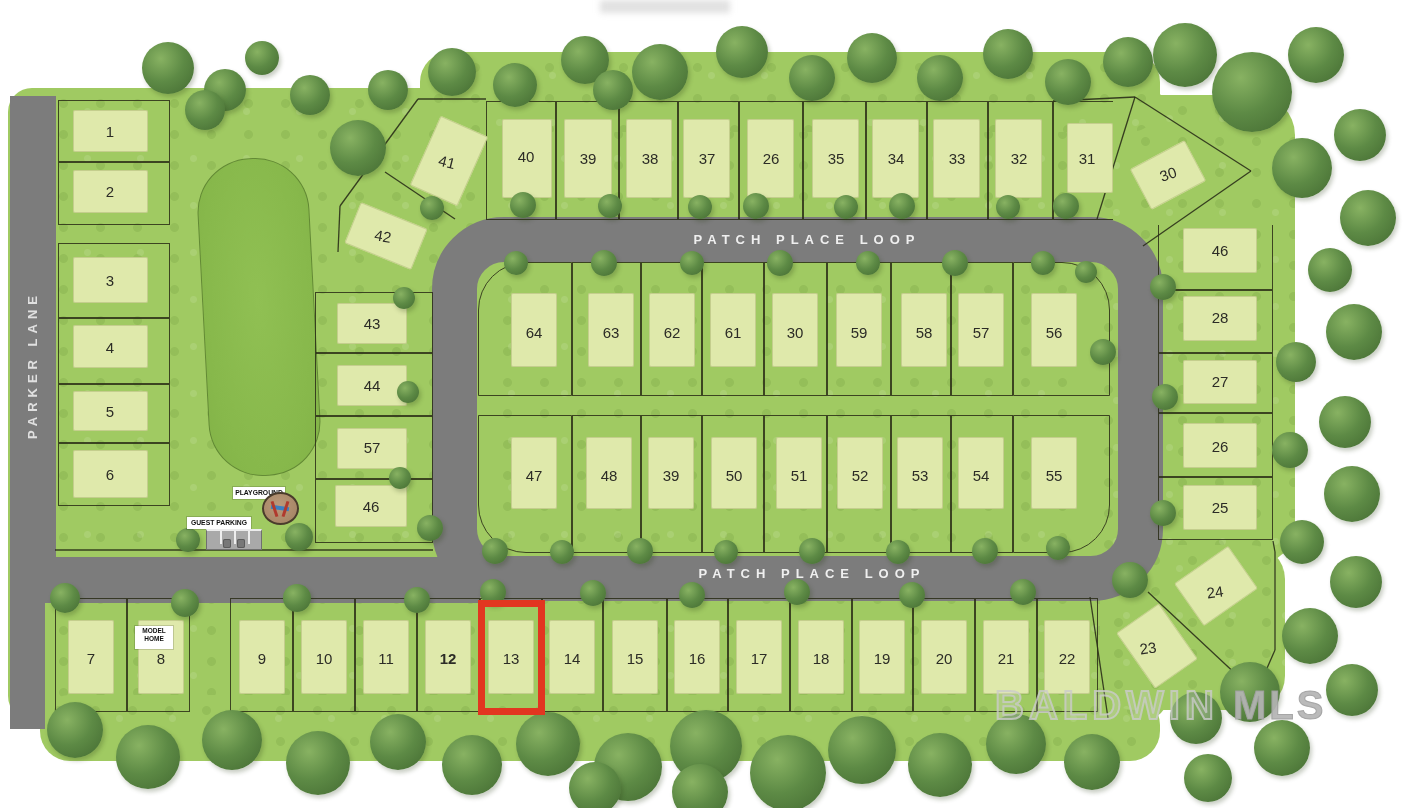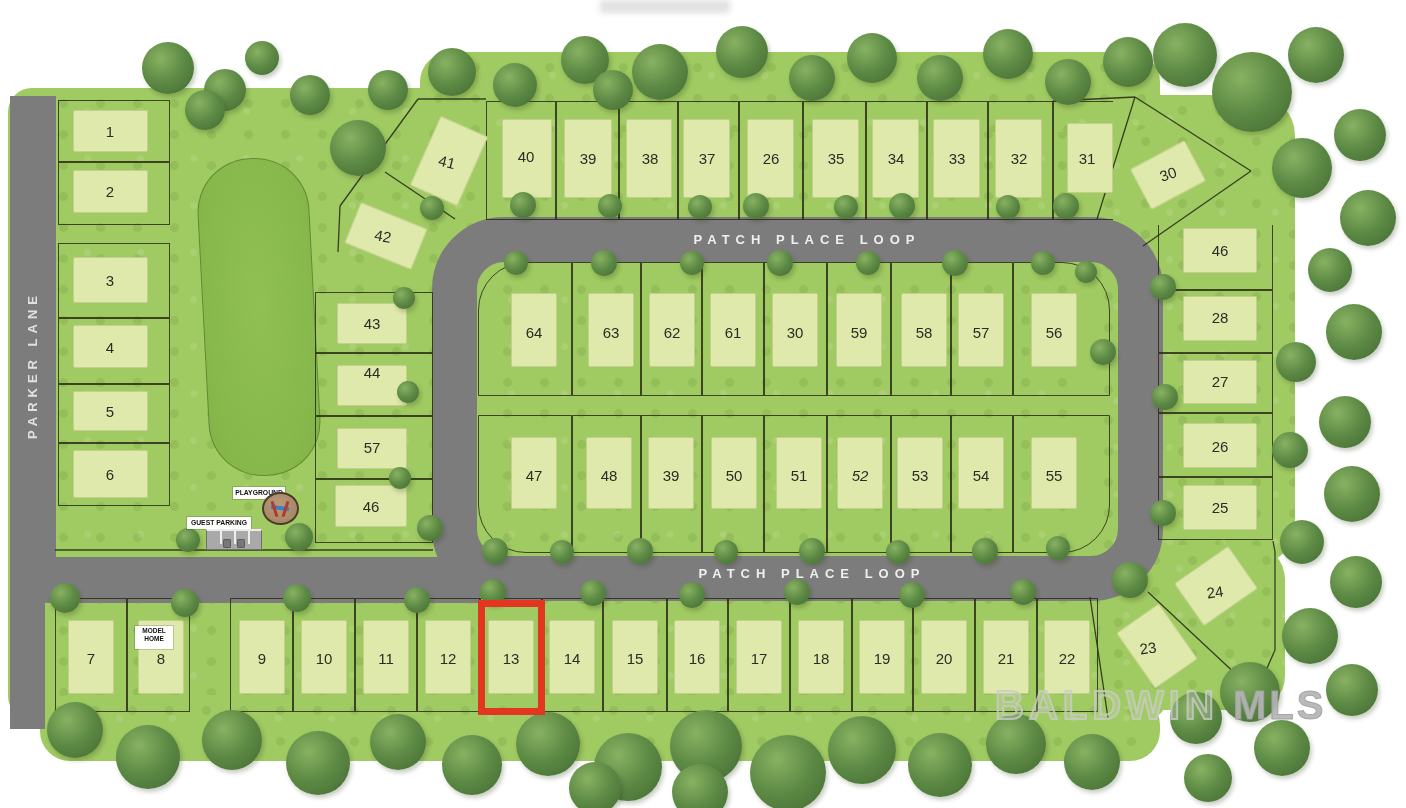--- a/index.html
+++ b/index.html
@@ -124,21 +124,21 @@
       <div class="pad" style="left: 239px; top: 620px; width: 46px; height: 74px;"></div>
       <div class="lotnum" style="left: 262px; top: 658px;">9</div>
       <div class="lot" style="left: 293px; top: 598px; width: 62px; height: 114px;"></div>
       <div class="pad" style="left: 301px; top: 620px; width: 46px; height: 74px;"></div>
       <div class="lotnum" style="left: 324px; top: 658px;">10</div>
       <div class="lot" style="left: 355px; top: 598px; width: 62px; height: 114px;"></div>
       <div class="pad" style="left: 363px; top: 620px; width: 46px; height: 74px;"></div>
       <div class="lotnum" style="left: 386px; top: 658px;">11</div>
       <div class="lot" style="left: 417px; top: 598px; width: 63px; height: 114px;"></div>
       <div class="pad" style="left: 425px; top: 620px; width: 46px; height: 74px;"></div>
-      <div class="lotnum" style="left: 448px; top: 658px;">12</div>
+      <div class="lotnum" style="left: 448px; top: 658px; font-weight: bold;">12</div>
       <div class="lot" style="left: 480px; top: 598px; width: 62px; height: 114px;"></div>
       <div class="pad" style="left: 488px; top: 620px; width: 46px; height: 74px;"></div>
       <div class="lotnum" style="left: 511px; top: 658px;">13</div>
       <div class="lot" style="left: 542px; top: 598px; width: 61px; height: 114px;"></div>
       <div class="pad" style="left: 549px; top: 620px; width: 46px; height: 74px;"></div>
       <div class="lotnum" style="left: 572px; top: 658px;">14</div>
       <div class="lot" style="left: 603px; top: 598px; width: 64px; height: 114px;"></div>
       <div class="pad" style="left: 612px; top: 620px; width: 46px; height: 74px;"></div>
       <div class="lotnum" style="left: 635px; top: 658px;">15</div>
       <div class="lot" style="left: 667px; top: 598px; width: 61px; height: 114px;"></div>
@@ -215,21 +215,21 @@
       <div class="lotnum" style="left: 526px; top: 156px;">40</div>
       <div class="pad" style="left: 423px; top: 123px; width: 52px; height: 76px; transform: rotate(24deg);"></div>
       <div class="lotnum" style="left: 447px; top: 162px; transform: translate(-50%, -50%) rotate(14deg);">41</div>
       <div class="pad" style="left: 350px; top: 214px; width: 72px; height: 44px; transform: rotate(22deg);"></div>
       <div class="lotnum" style="left: 383px; top: 236px; transform: translate(-50%, -50%) rotate(10deg);">42</div>
       <div class="lot" style="left: 315px; top: 292px; width: 118px; height: 61px;"></div>
       <div class="pad" style="left: 337px; top: 303px; width: 70px; height: 41px;"></div>
       <div class="lotnum" style="left: 372px; top: 323px;">43</div>
       <div class="lot" style="left: 315px; top: 353px; width: 118px; height: 63px;"></div>
       <div class="pad" style="left: 337px; top: 365px; width: 70px; height: 41px;"></div>
-      <div class="lotnum" style="left: 372px; top: 372px;">44</div>
+      <div class="lotnum" style="left: 372px; top: 385px;">44</div>
       <div class="lot" style="left: 315px; top: 416px; width: 118px; height: 63px;"></div>
       <div class="pad" style="left: 337px; top: 428px; width: 70px; height: 41px;"></div>
       <div class="lotnum" style="left: 372px; top: 447px;">57</div>
       <div class="lot" style="left: 315px; top: 479px; width: 118px; height: 64px;"></div>
       <div class="pad" style="left: 335px; top: 485px; width: 72px; height: 42px;"></div>
       <div class="lotnum" style="left: 371px; top: 506px;">46</div>
       <div class="lot c-bl" style="left: 478px; top: 415px; width: 94px; height: 138px;"></div>
       <div class="pad" style="left: 511px; top: 437px; width: 46px; height: 72px;"></div>
       <div class="lotnum" style="left: 534px; top: 475px;">47</div>
       <div class="lot" style="left: 572px; top: 415px; width: 69px; height: 138px;"></div>
@@ -239,21 +239,21 @@
       <div class="pad" style="left: 648px; top: 437px; width: 46px; height: 72px;"></div>
       <div class="lotnum" style="left: 671px; top: 475px;">39</div>
       <div class="lot" style="left: 702px; top: 415px; width: 62px; height: 138px;"></div>
       <div class="pad" style="left: 711px; top: 437px; width: 46px; height: 72px;"></div>
       <div class="lotnum" style="left: 734px; top: 475px;">50</div>
       <div class="lot" style="left: 764px; top: 415px; width: 63px; height: 138px;"></div>
       <div class="pad" style="left: 776px; top: 437px; width: 46px; height: 72px;"></div>
       <div class="lotnum" style="left: 799px; top: 475px;">51</div>
       <div class="lot" style="left: 827px; top: 415px; width: 64px; height: 138px;"></div>
       <div class="pad" style="left: 837px; top: 437px; width: 46px; height: 72px;"></div>
-      <div class="lotnum" style="left: 860px; top: 475px; font-style: italic;">52</div>
+      <div class="lotnum" style="left: 860px; top: 475px;">52</div>
       <div class="lot" style="left: 891px; top: 415px; width: 60px; height: 138px;"></div>
       <div class="pad" style="left: 897px; top: 437px; width: 46px; height: 72px;"></div>
       <div class="lotnum" style="left: 920px; top: 475px;">53</div>
       <div class="lot" style="left: 951px; top: 415px; width: 62px; height: 138px;"></div>
       <div class="pad" style="left: 958px; top: 437px; width: 46px; height: 72px;"></div>
       <div class="lotnum" style="left: 981px; top: 475px;">54</div>
       <div class="lot c-br" style="left: 1013px; top: 415px; width: 97px; height: 138px;"></div>
       <div class="pad" style="left: 1031px; top: 437px; width: 46px; height: 72px;"></div>
       <div class="lotnum" style="left: 1054px; top: 475px;">55</div>
       <div class="lot c-tr" style="left: 1013px; top: 262px; width: 97px; height: 134px;"></div>

